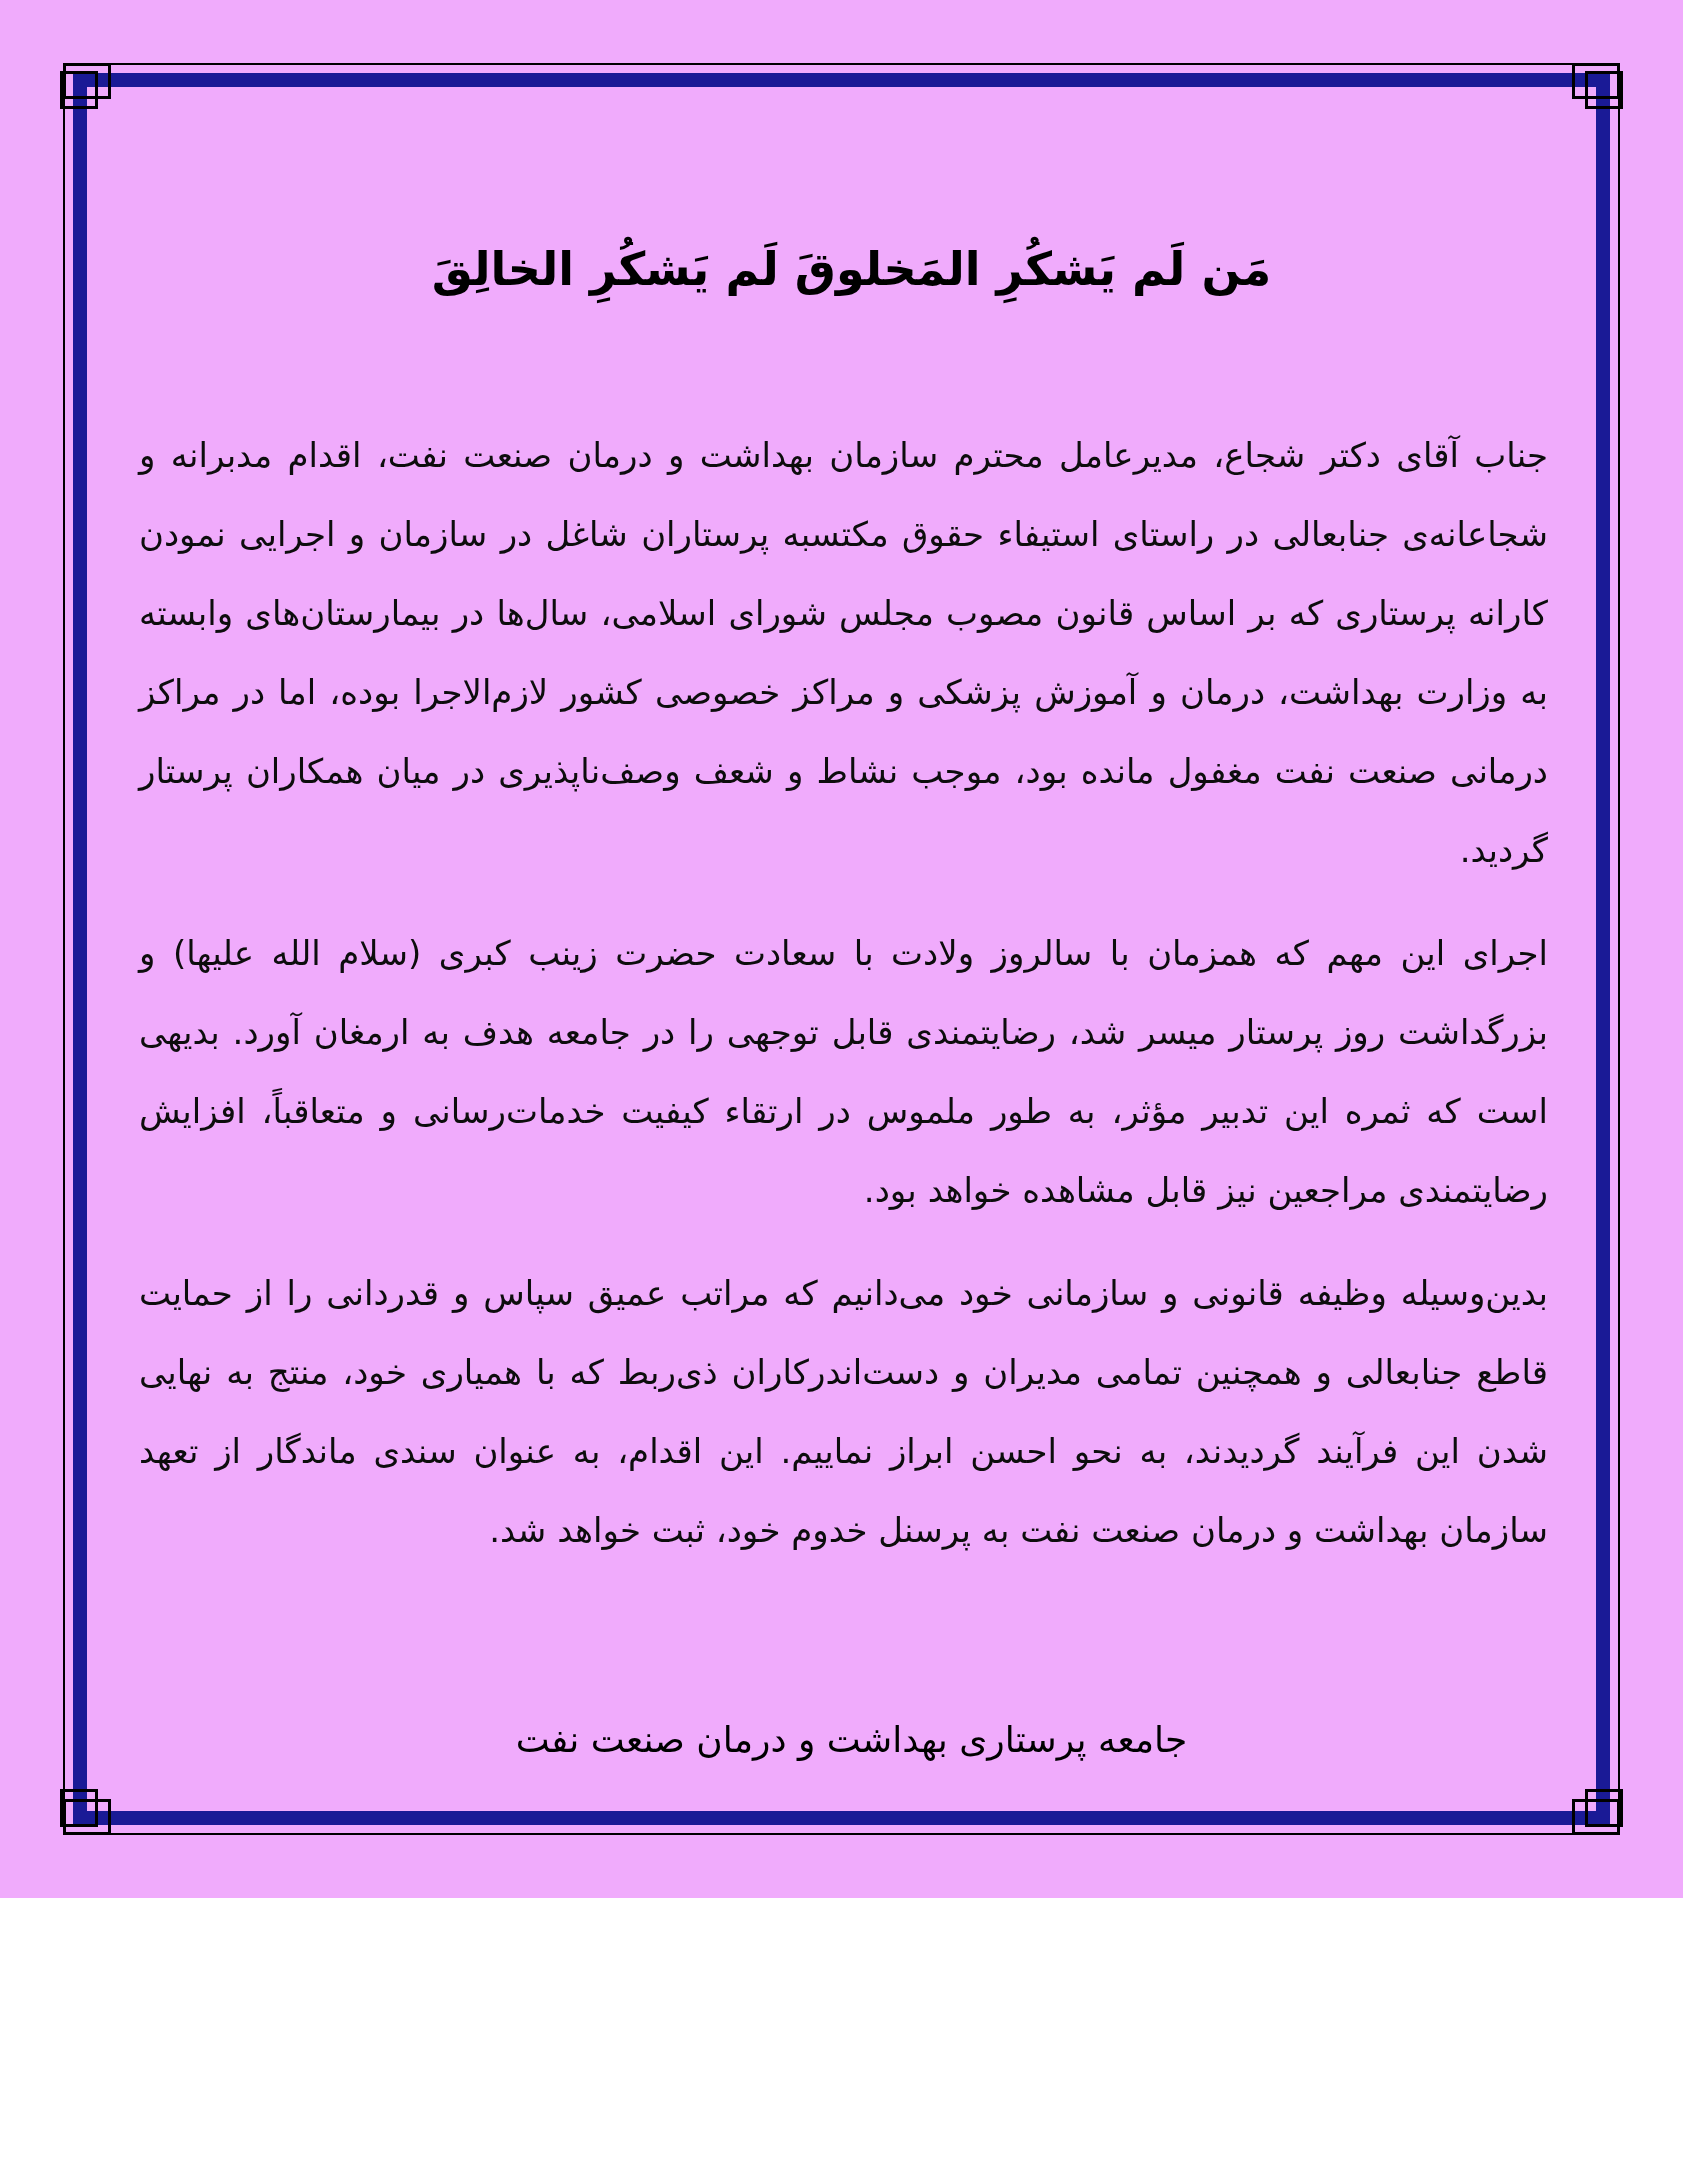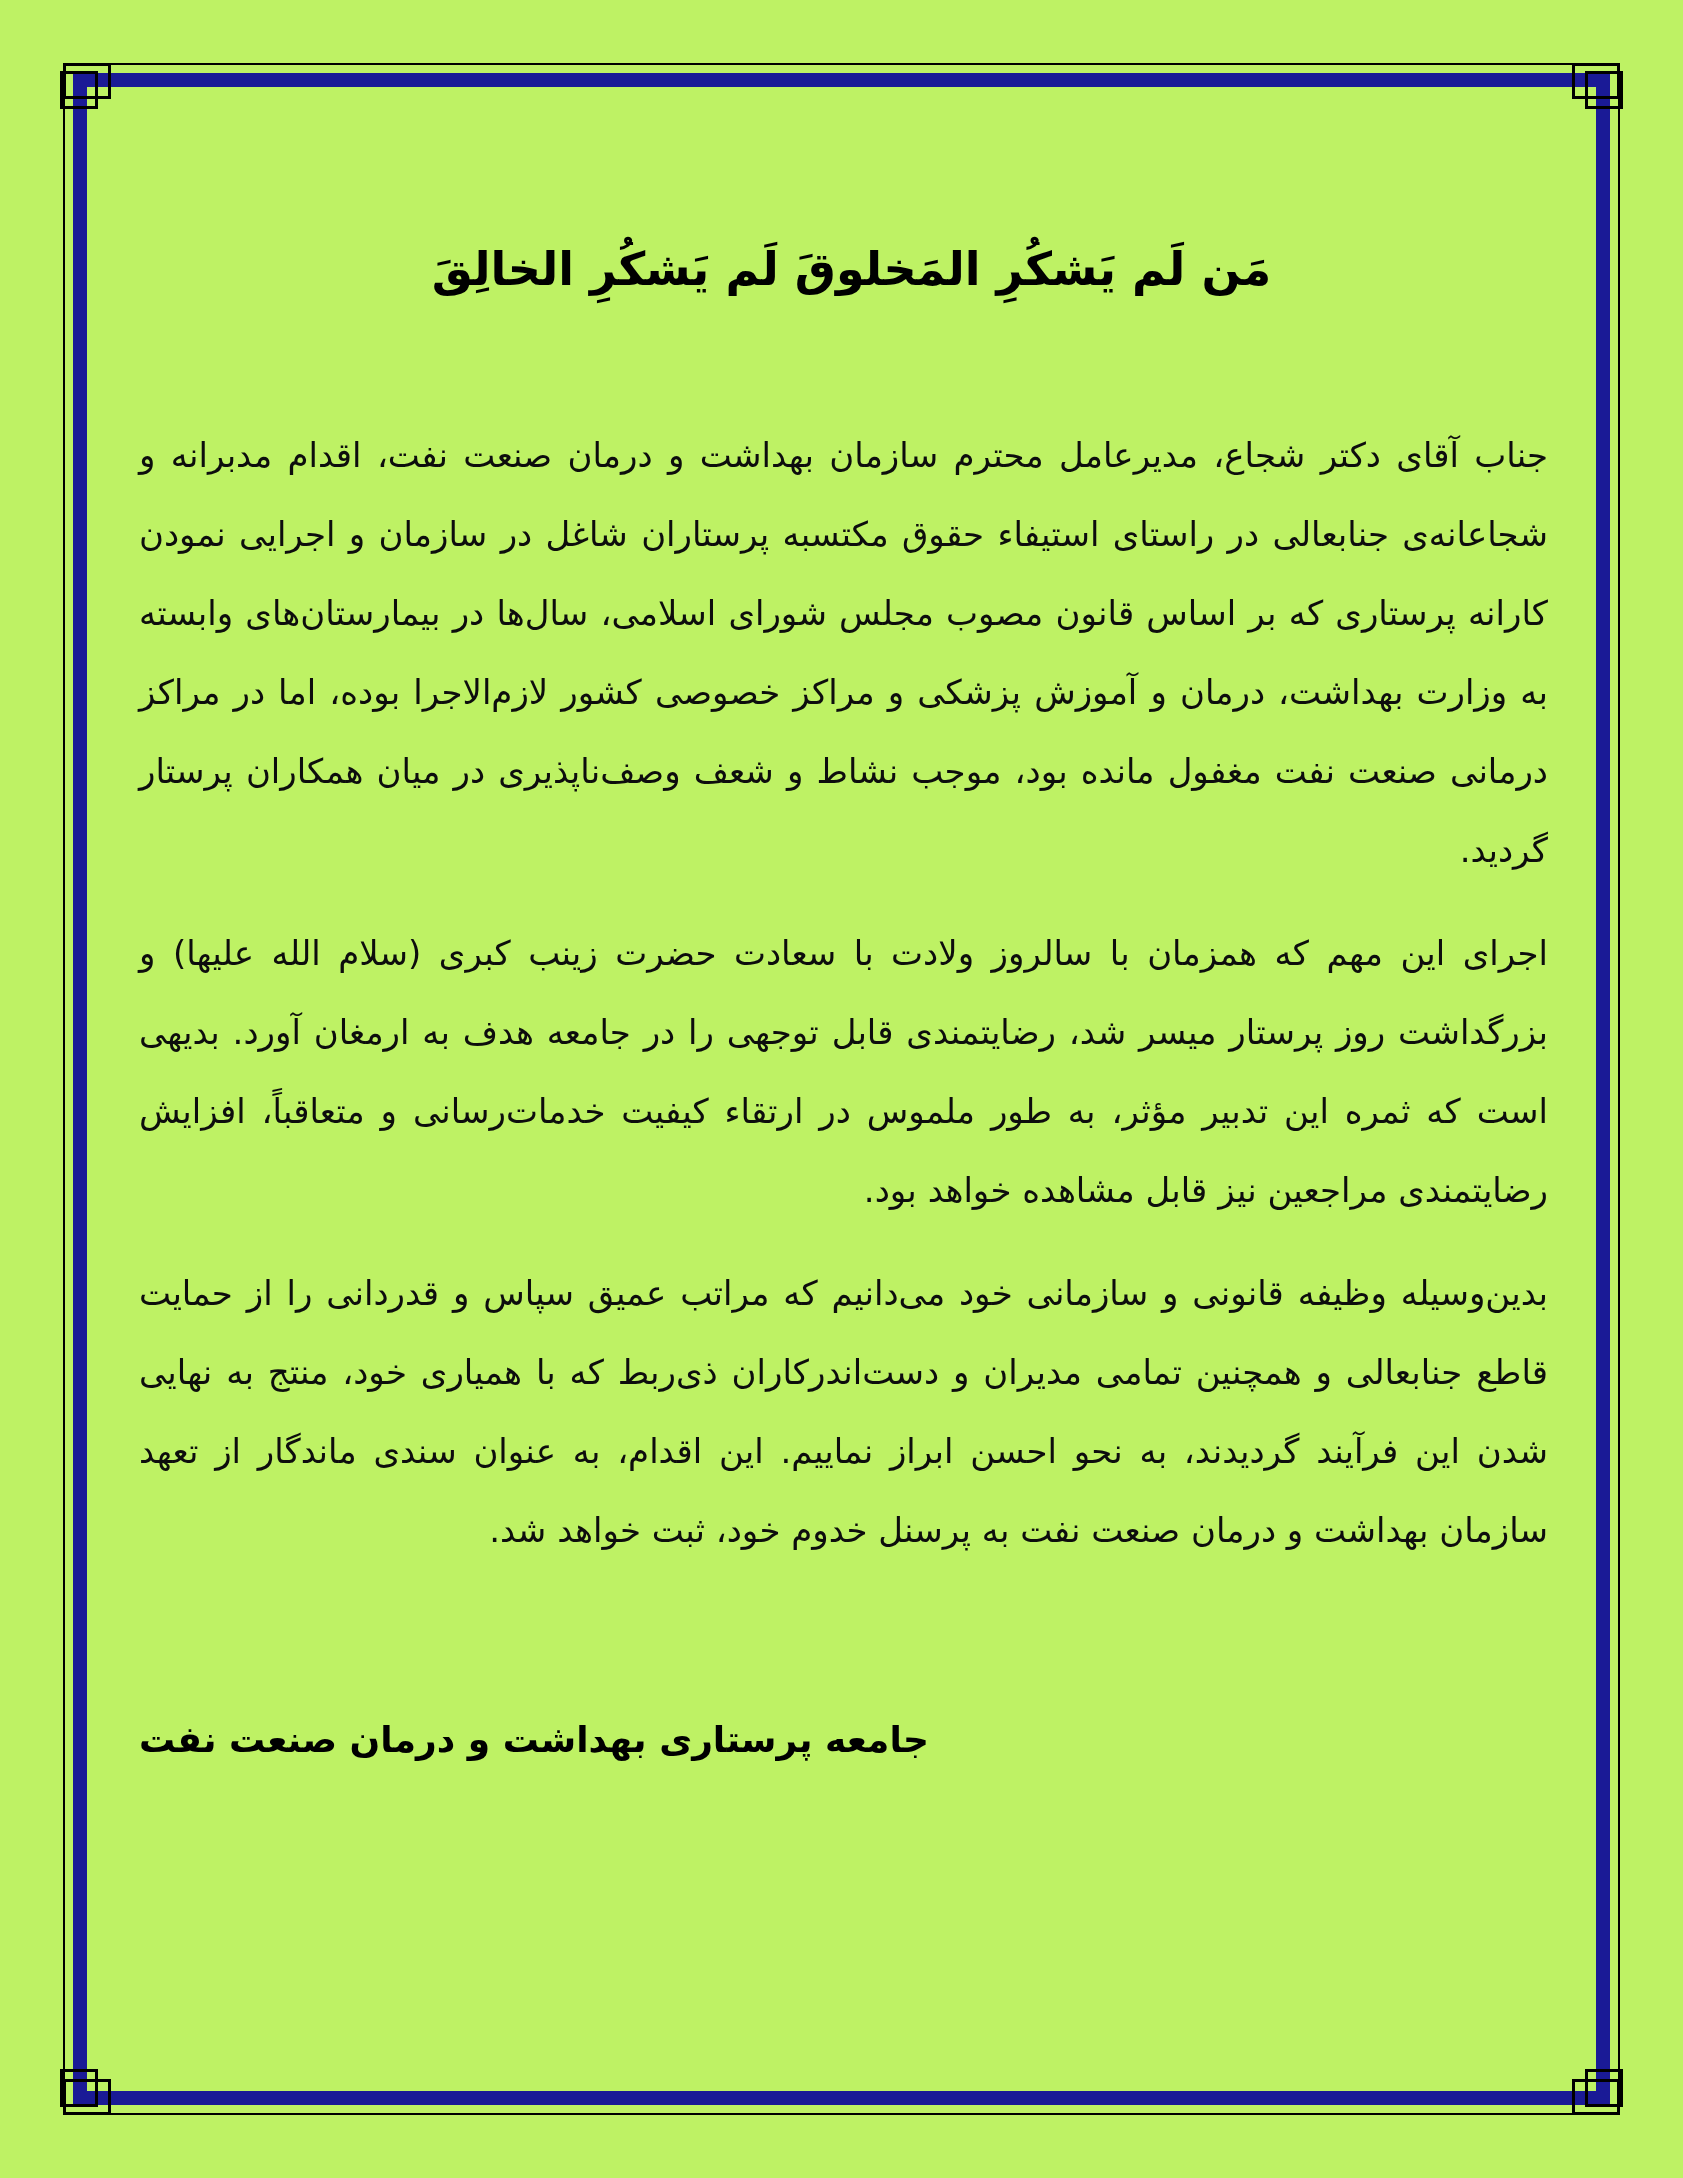--- a/index.html
+++ b/index.html
@@ -1,19 +1,19 @@
 <!DOCTYPE html>
 <html lang="fa" dir="rtl"><head>
 <meta charset="utf-8">
 <style>
   html,body{margin:0;padding:0;background:#ffffff;}
   .page{
     position:relative;
-    width:1683px;height:2178px;
-    background:#bef264;
+    width:1683px;height:1898px;
+    background:#f0abfc;
     overflow:hidden;
     font-family:"DejaVu Sans",sans-serif;
     color:#111111;
   }
   
   .frame-thin{
     position:absolute;
     left:63px;top:63px;right:63px;bottom:63px;
     border:2px solid #000000;
   }
@@ -56,22 +56,22 @@
     margin:0 16px 24px 0;
     font-size:34px;
     line-height:79px;
     text-align:justify;
     text-justify:inter-word;
     color:#0d0d0d;
   }
   .signature{
     margin-top:149px;
     font-size:36px;
-    font-weight:bold;
-    text-align:left;
+    font-weight:normal;
+    text-align:center;
     color:#000000;
   }
 </style>
 </head>
 <body>
 
 <div class="page" style="--band: #1a1a96;">
 
   <div class="frame-thin"></div>
   <div class="frame-band"></div>

